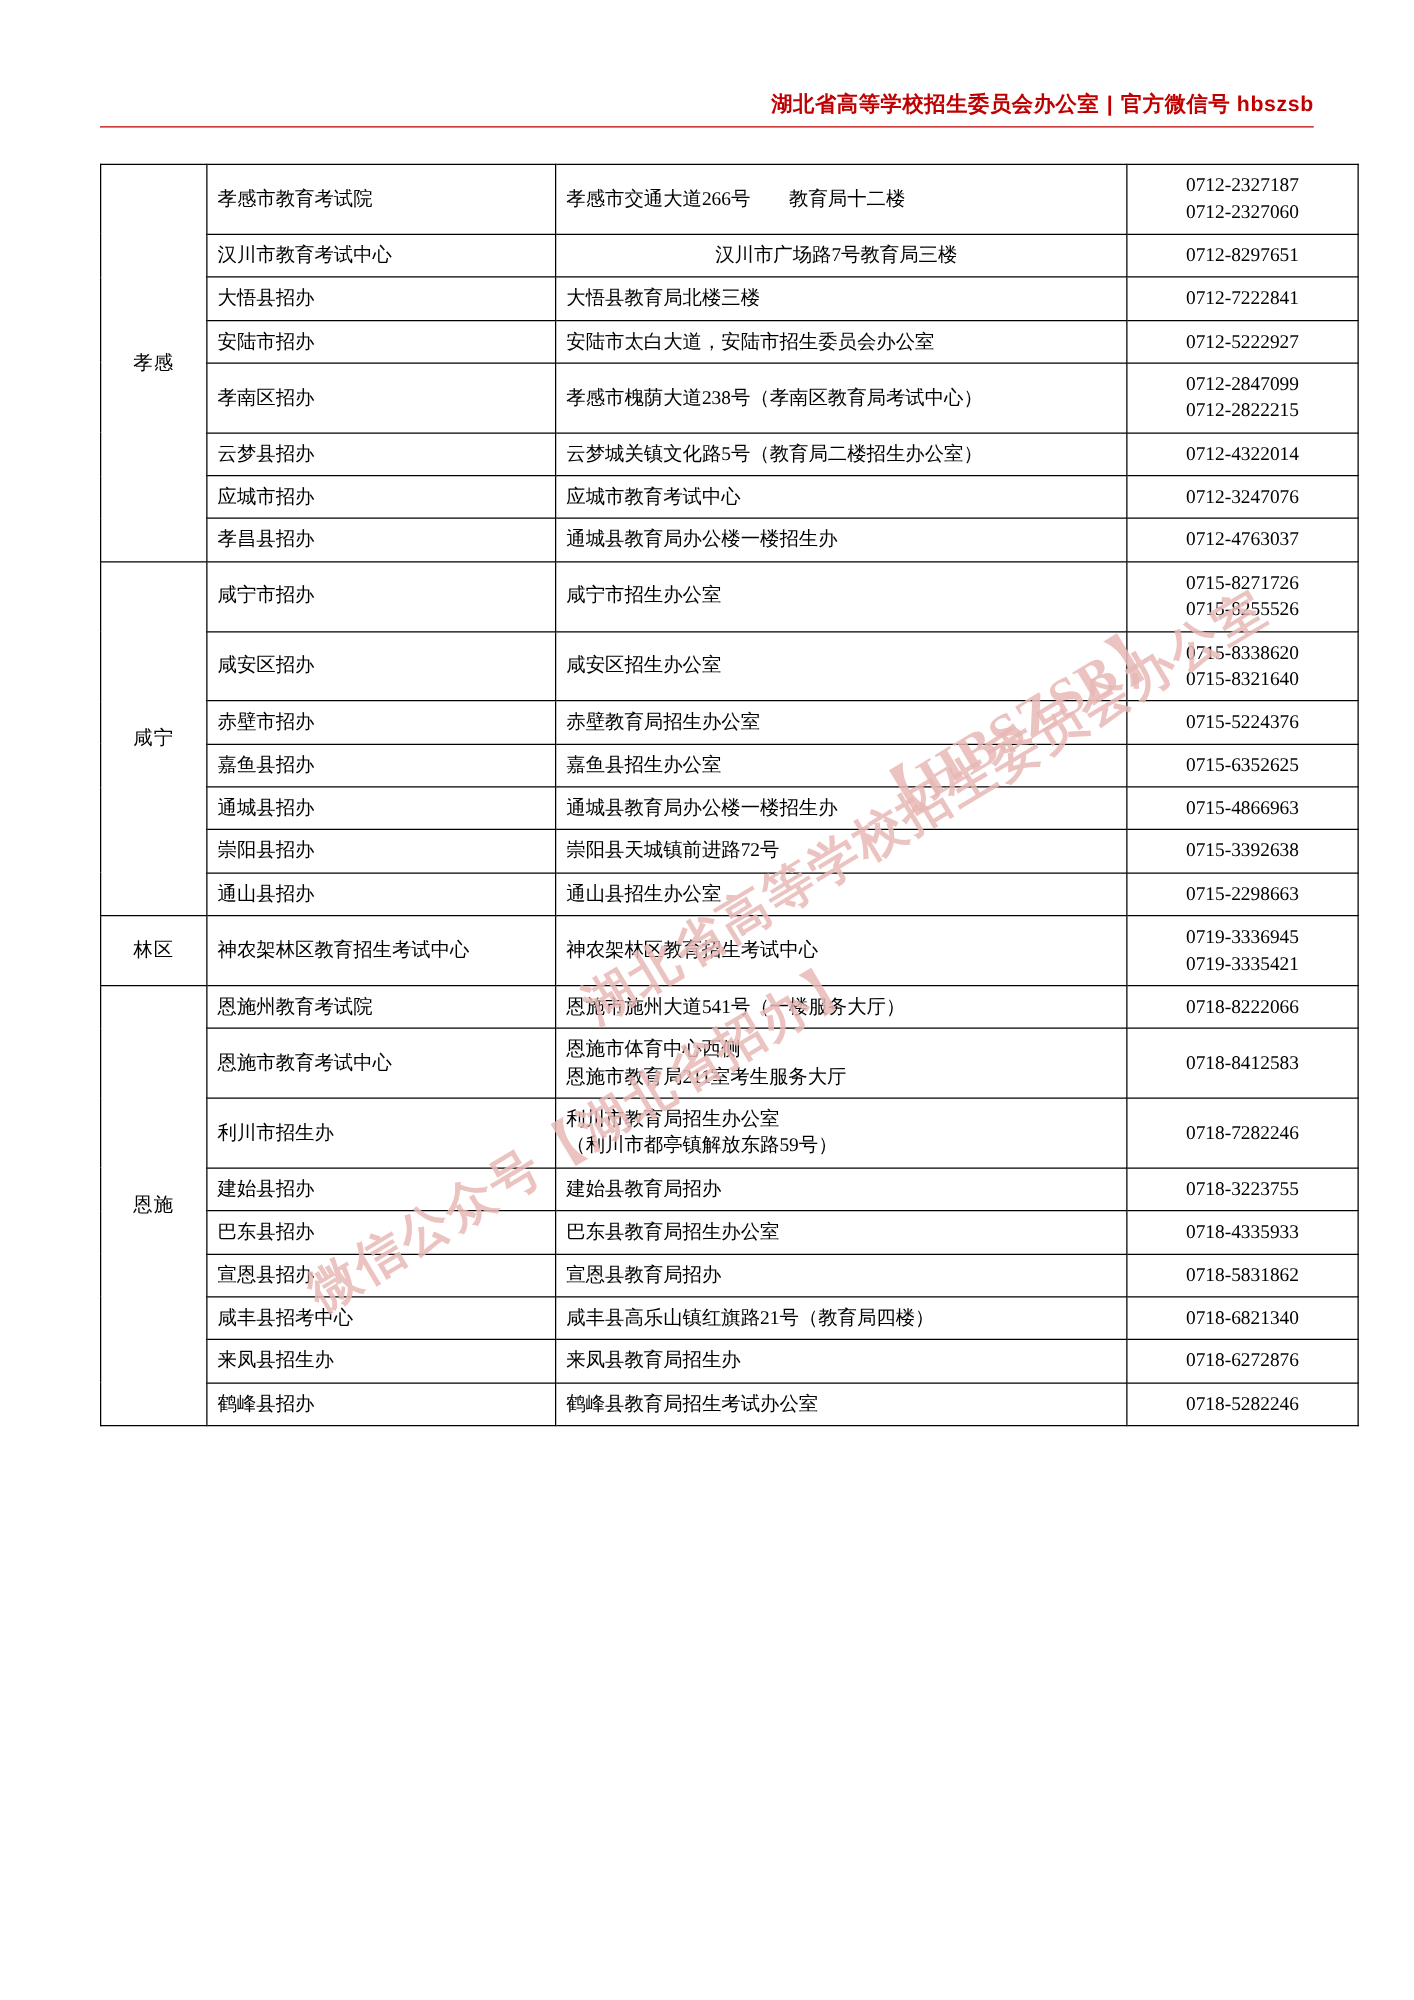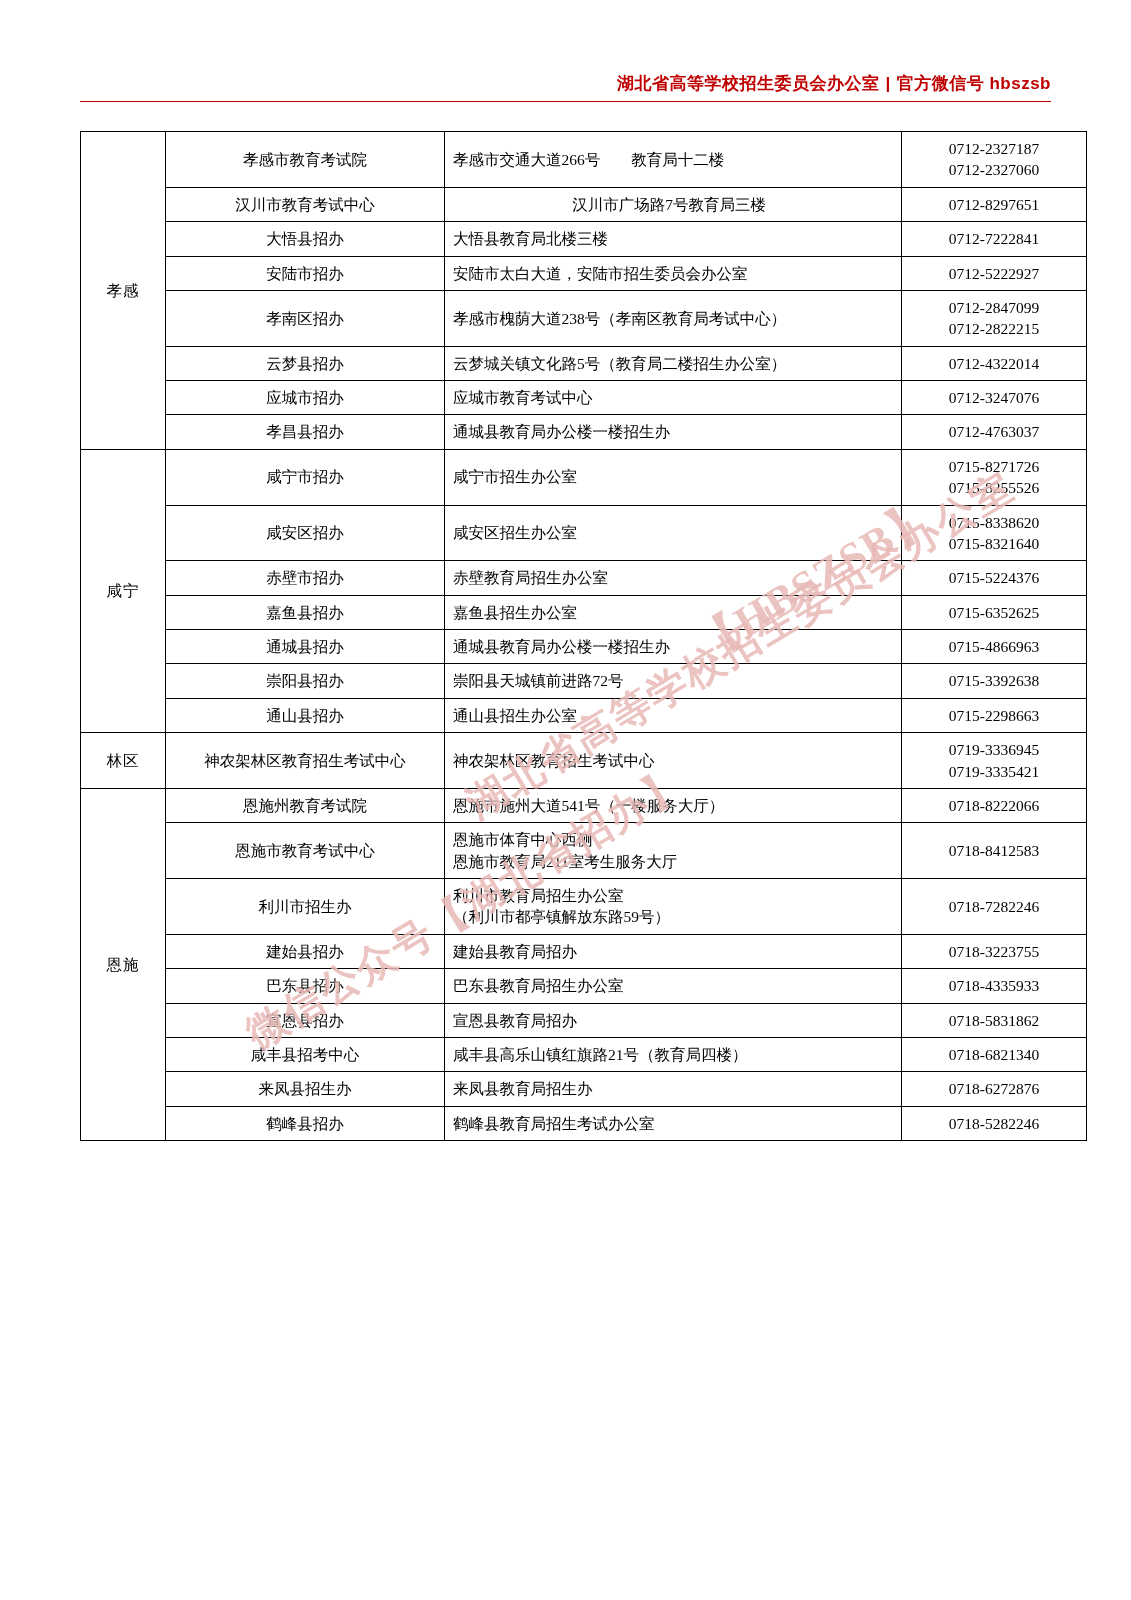--- a/index.html
+++ b/index.html
@@ -65,21 +65,21 @@
     background: transparent;
   }
   td.region {
     width: 68px;
     text-align: center;
     letter-spacing: 1px;
     font-family: Liberation Serif, serif;
   }
   td.office {
     width: 262px;
-    text-align: center;
+    text-align: left;
     padding-left: 14px;
   }
   td.addr {
     width: 440px;
     text-align: left;
     padding-left: 12px;
     margin-left: 12px;
   }
   td.addr.center {
     text-align: center;

